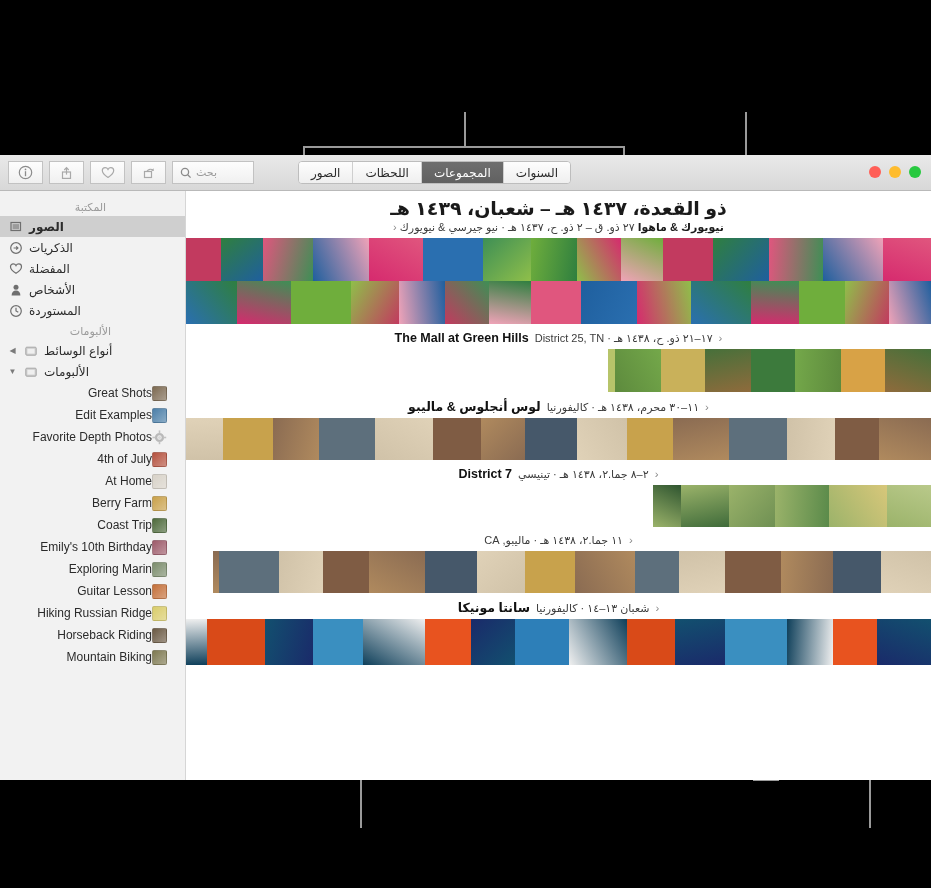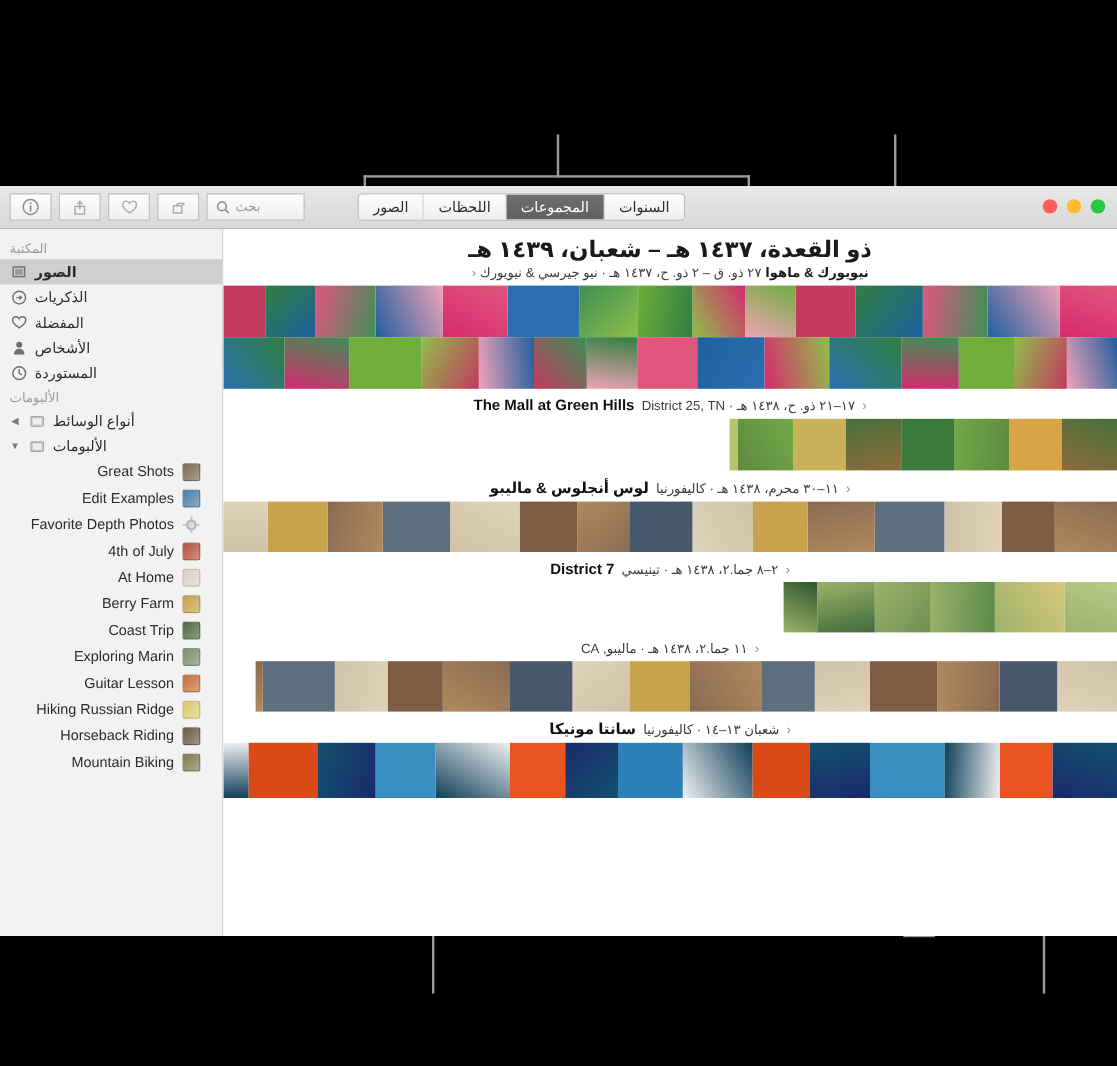--- a/index.html
+++ b/index.html
@@ -119,21 +119,21 @@
     font-size: 12px;
     overflow: hidden;
     position: relative;
   }
 
   
   .sb-header {
     color: #9b9b9b;
     font-size: 11px;
     padding: 4px 12px 2px 8px;
-    text-align: left;
+    text-align: center;
   }
   .sb-item {
     display: flex; flex-direction: row-reverse; align-items: center;
     justify-content: flex-start;
     gap: 6px;
     height: 21px;
     padding: 0 10px 0 8px;
     color: #2c2c2c;
     font-size: 12px;
     white-space: nowrap;
@@ -155,21 +155,20 @@
   }
   .thumb {
     width: 15px; height: 15px;
     border-radius: 2px;
     flex: 0 0 15px;
     border: 1px solid rgba(0,0,0,.12);
     background-size: cover;
   }
   .sb-album {
     display: flex; flex-direction: row-reverse; align-items: center;
-    gap: 7px;
     height: 22px;
     padding: 0 18px 0 8px;
     color: #2c2c2c;
     font-size: 12px;
     white-space: nowrap;
     direction: ltr;
     justify-content: flex-start;
   }
   .sb-album .name { font-size: 12px; color: #2b2b2b; }
   .sec-title {
@@ -531,20 +530,24 @@
             </div>
             <div class="sb-album">
               <span class="thumb" style="background: linear-gradient(135deg, rgb(201, 161, 74), rgba(255, 255, 255, 0.35)), rgb(201, 161, 74);"></span>
               <span class="name">Berry Farm</span>
             </div>
             <div class="sb-album">
               <span class="thumb" style="background: linear-gradient(135deg, rgb(78, 106, 60), rgba(255, 255, 255, 0.35)), rgb(78, 106, 60);"></span>
               <span class="name">Coast Trip</span>
             </div>
             <div class="sb-album">
+              <span class="thumb" style="background: linear-gradient(135deg, rgb(157, 91, 106), rgba(255, 255, 255, 0.35)), rgb(157, 91, 106);"></span>
+              <span class="name">Emily's 10th Birthday</span>
+            </div>
+            <div class="sb-album">
               <span class="thumb" style="background: linear-gradient(135deg, rgb(124, 141, 109), rgba(255, 255, 255, 0.35)), rgb(124, 141, 109);"></span>
               <span class="name">Exploring Marin</span>
             </div>
             <div class="sb-album">
               <span class="thumb" style="background: linear-gradient(135deg, rgb(196, 112, 58), rgba(255, 255, 255, 0.35)), rgb(196, 112, 58);"></span>
               <span class="name">Guitar Lesson</span>
             </div>
             <div class="sb-album">
               <span class="thumb" style="background: linear-gradient(135deg, rgb(217, 204, 106), rgba(255, 255, 255, 0.35)), rgb(217, 204, 106);"></span>
               <span class="name">Hiking Russian Ridge</span>

